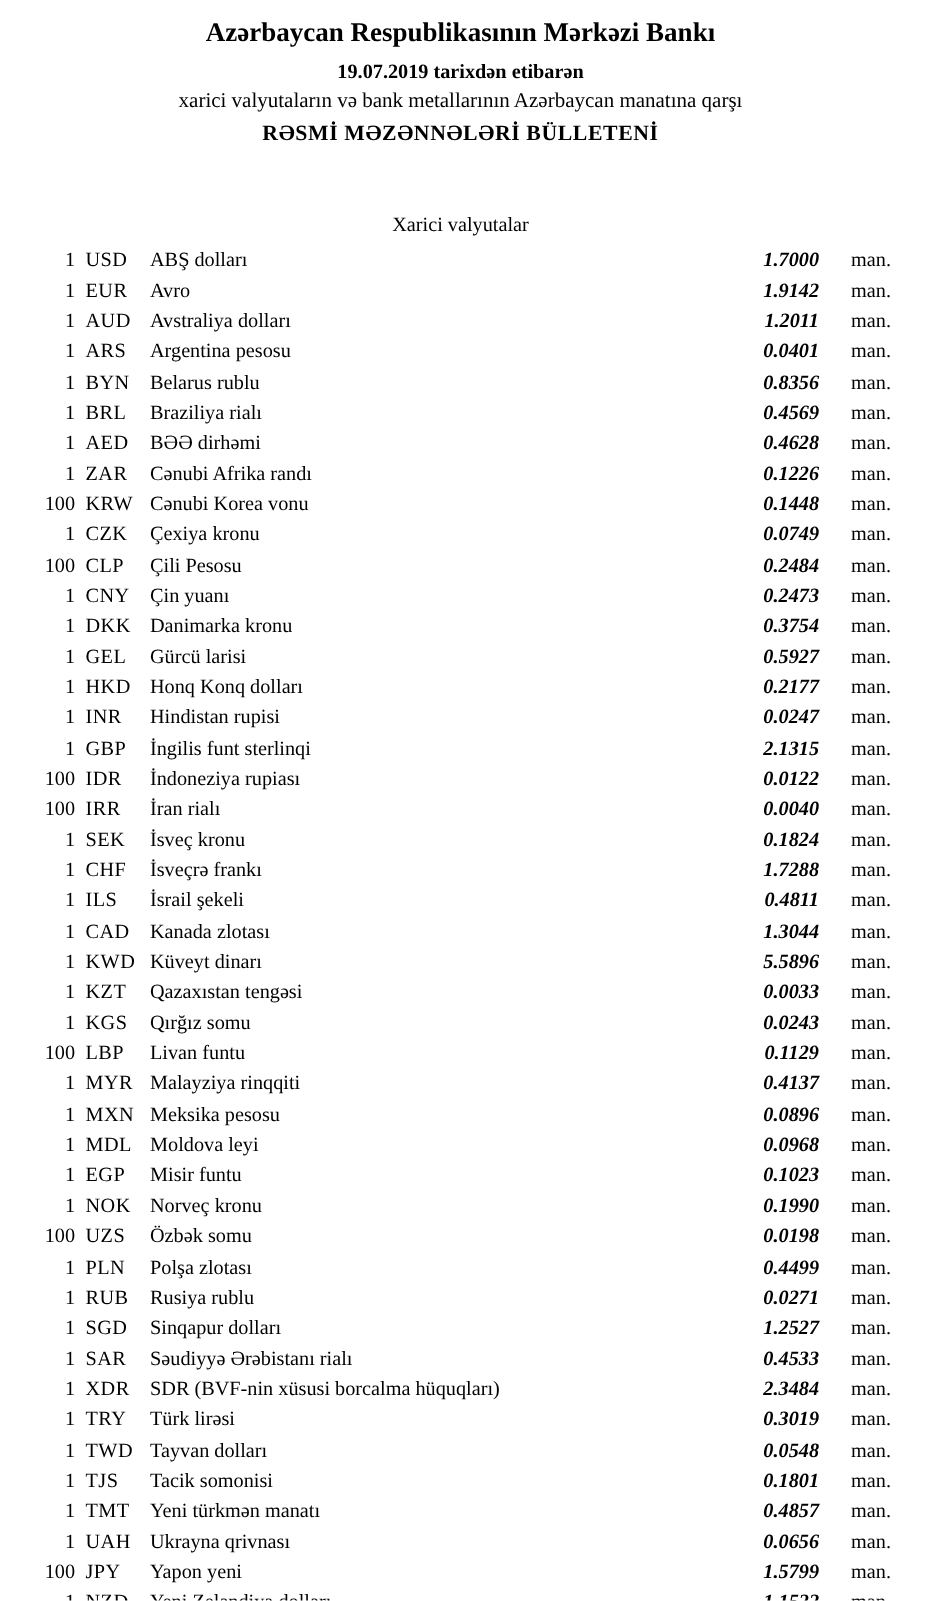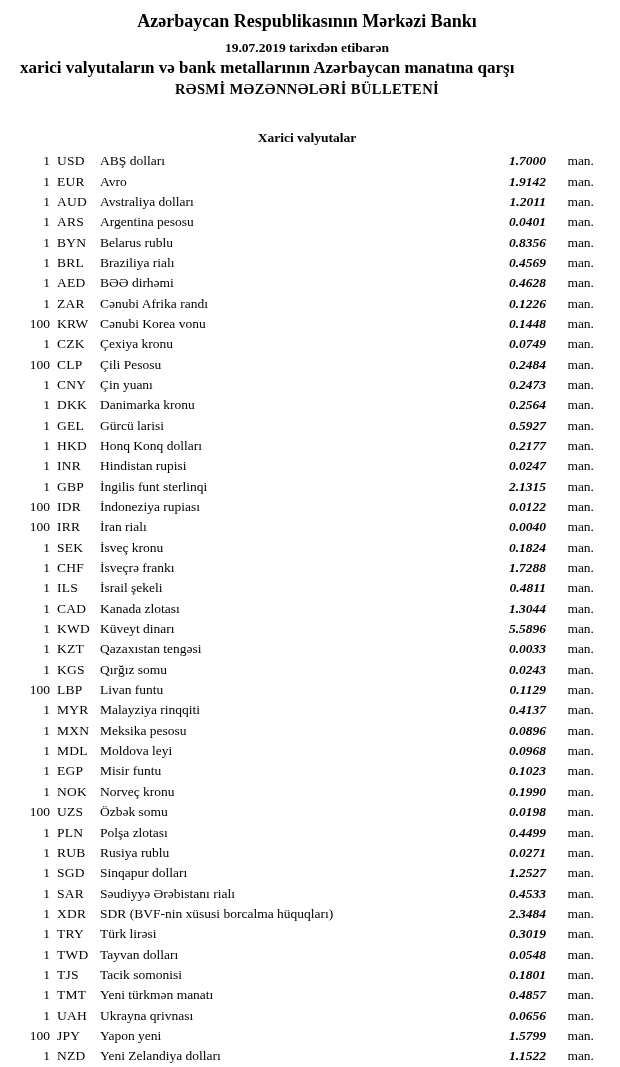--- a/index.html
+++ b/index.html
@@ -21,40 +21,40 @@
     line-height: 24px;
   }
   .date-line {
     text-align: center;
     font-weight: bold;
     font-size: 13.5px;
     line-height: 17px;
     margin-top: 6px;
   }
   .subtitle {
-    text-align: left;
-    font-weight: bold;
-    font-size: 17px;
+    text-align: center;
+    font-weight: normal;
+    font-size: 14px;
     line-height: 17px;
     margin-top: 3px;
   }
   .bulletin {
     text-align: center;
     font-weight: bold;
     font-size: 14.5px;
     line-height: 19px;
     letter-spacing: 0.4px;
     margin-top: 4px;
   }
   .section-title {
     text-align: center;
-    font-weight: bold;
+    font-weight: normal;
     font-size: 13.5px;
     line-height: 17px;
-    margin-top: 30px;
+    margin-top: 42px;
   }
   .rates {
     margin-top: 5px;
   }
   .row {
     display: grid;
     grid-template-columns: 30px 46px 1fr 80px 48px;
     height: 20.35px;
     align-items: center;
     font-size: 13.5px;
@@ -183,21 +183,21 @@
     <span class="code">CNY</span>
     <span class="name">Çin yuanı</span>
     <span class="rate">0.2473</span>
     <span class="unit">man.</span>
   </div>
 
   <div class="row">
     <span class="qty">1</span>
     <span class="code">DKK</span>
     <span class="name">Danimarka kronu</span>
-    <span class="rate">0.2564</span>
+    <span class="rate">0.3754</span>
     <span class="unit">man.</span>
   </div>
 
   <div class="row">
     <span class="qty">1</span>
     <span class="code">GEL</span>
     <span class="name">Gürcü larisi</span>
     <span class="rate">0.5927</span>
     <span class="unit">man.</span>
   </div>

